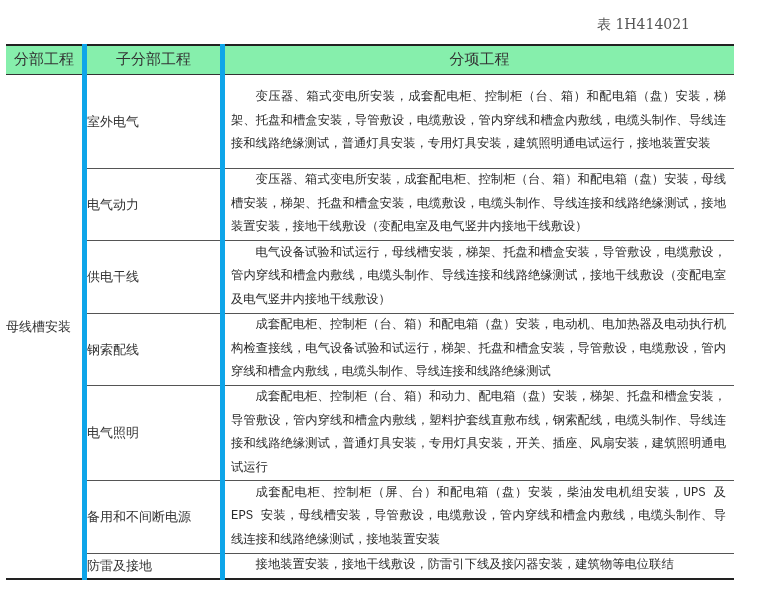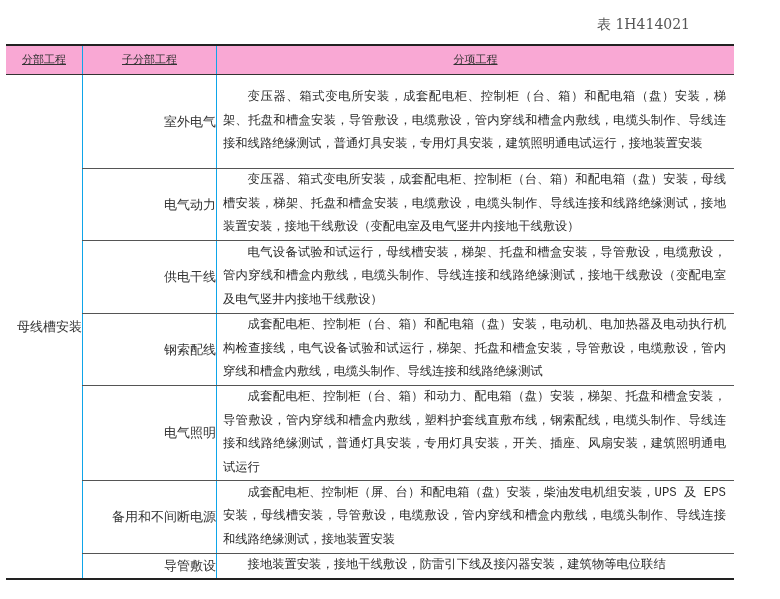--- a/index.html
+++ b/index.html
@@ -20,30 +20,30 @@
   .table-no {
     position: absolute; left: 597px; top: 0; font-size: 14px; color: #555;
     font-family: "DejaVu Serif", serif;
   }
   table {
     position: absolute; left: 6px; top: 44px; width: 728px;
     border-collapse: collapse; table-layout: fixed;
     font-size: 12.5px; line-height: 23.5px;
   }
   thead th {
-    background: #f9a8d4; font-weight: normal; font-size: 11px;
+    background: #86efac; font-weight: normal; font-size: 15px;
     height: 28px; border-top: 2px solid #222; border-bottom: 1.5px solid #333;
-    color: #333; font-family: "DejaVu Sans", sans-serif; text-decoration: underline;
+    color: #333; font-family: "DejaVu Sans", sans-serif;
   }
   th, td { padding: 0; }
   th.col1, td.col1 { width: 76px; }
   th.col2, td.col2 { width: 133px; }
-  th.col2, td.col2, th.col3, td.col3 { border-left: 1px solid #0ea5e9; }
+  th.col2, td.col2, th.col3, td.col3 { border-left: 5px solid #0ea5e9; }
   td.col1, td.col2 {
-    text-align: right; vertical-align: middle; font-size: 13px;
+    text-align: left; vertical-align: middle; font-size: 13px;
     font-family: "DejaVu Sans", sans-serif; color: #333;
   }
   td.col3 {
     padding: 0 8px 0 6px; text-align: justify; font-size: 12.3px;
     font-family: Liberation Mono, monospace; color: #2b2b2b;
     vertical-align: middle;
   }
   td.col3 .indent { text-indent: 2em; display: block; }
   tbody tr td.col2, tbody tr td.col3 { border-bottom: 1px solid #555; }
   tbody tr.last td { border-bottom: 2px solid #222; }
@@ -103,19 +103,19 @@
           <span class="indent">成套配电柜、控制柜（台、箱）和动力、配电箱（盘）安装，梯架、托盘和槽盒安装，导管敷设，管内穿线和槽盒内敷线，塑料护套线直敷布线，钢索配线，电缆头制作、导线连接和线路绝缘测试，普通灯具安装，专用灯具安装，开关、插座、风扇安装，建筑照明通电试运行</span>
         </td>
     </tr>
     <tr class="r6">
       <td class="col2">备用和不间断电源</td>
       <td class="col3">
           <span class="indent">成套配电柜、控制柜（屏、台）和配电箱（盘）安装，柴油发电机组安装，UPS 及 EPS 安装，母线槽安装，导管敷设，电缆敷设，管内穿线和槽盒内敷线，电缆头制作、导线连接和线路绝缘测试，接地装置安装</span>
         </td>
     </tr>
     <tr class="r7 last">
-      <td class="col2">导管敷设</td>
+      <td class="col2">防雷及接地</td>
       <td class="col3">
           <span class="indent">接地装置安装，接地干线敷设，防雷引下线及接闪器安装，建筑物等电位联结</span>
         </td>
     </tr>
   </tbody>
 </table>
 
 </body></html>

